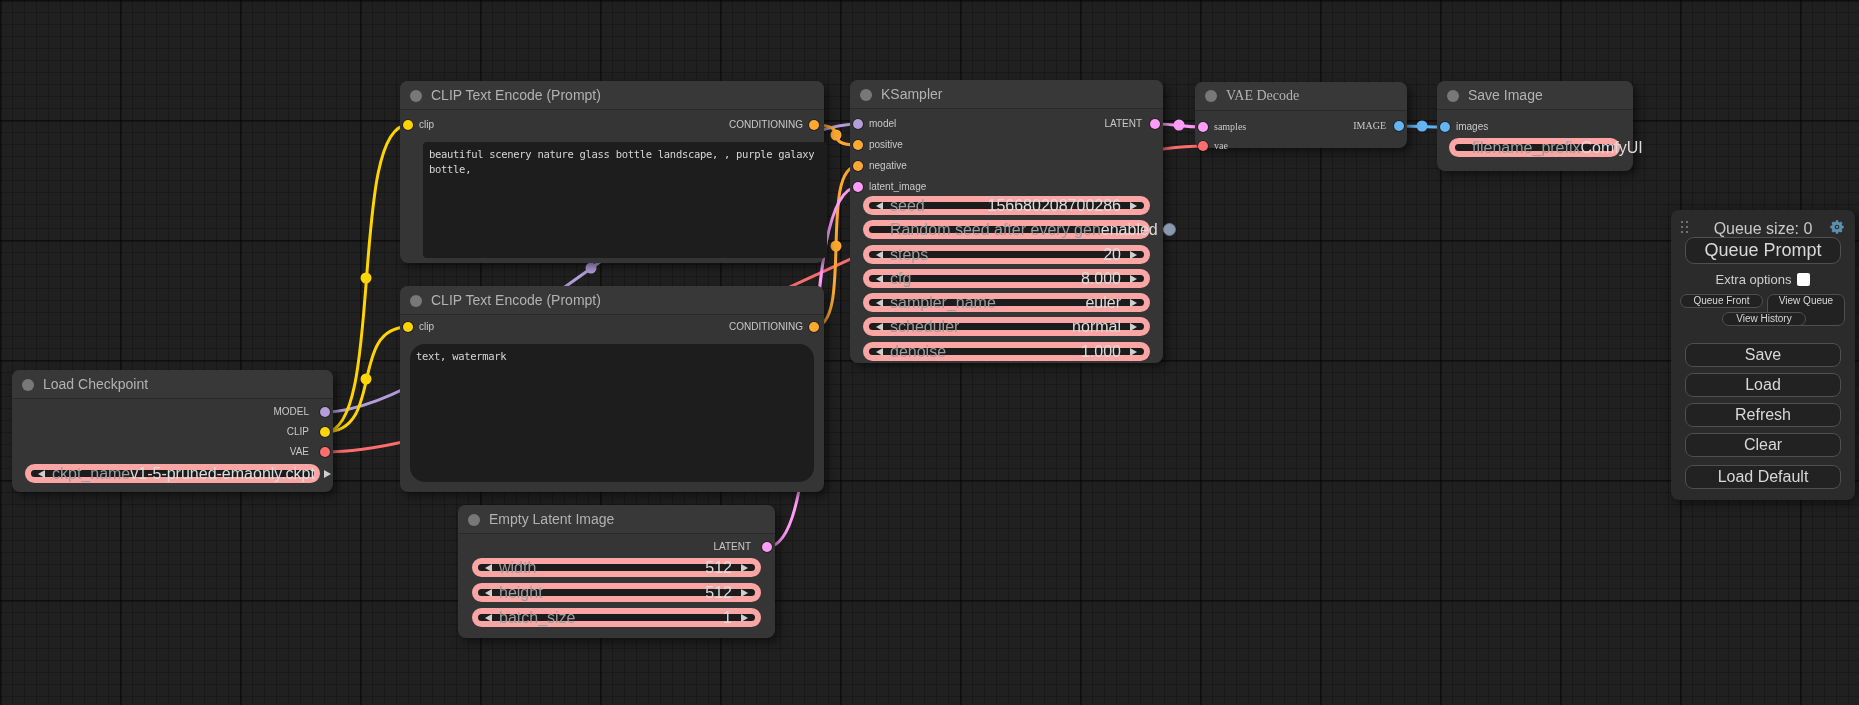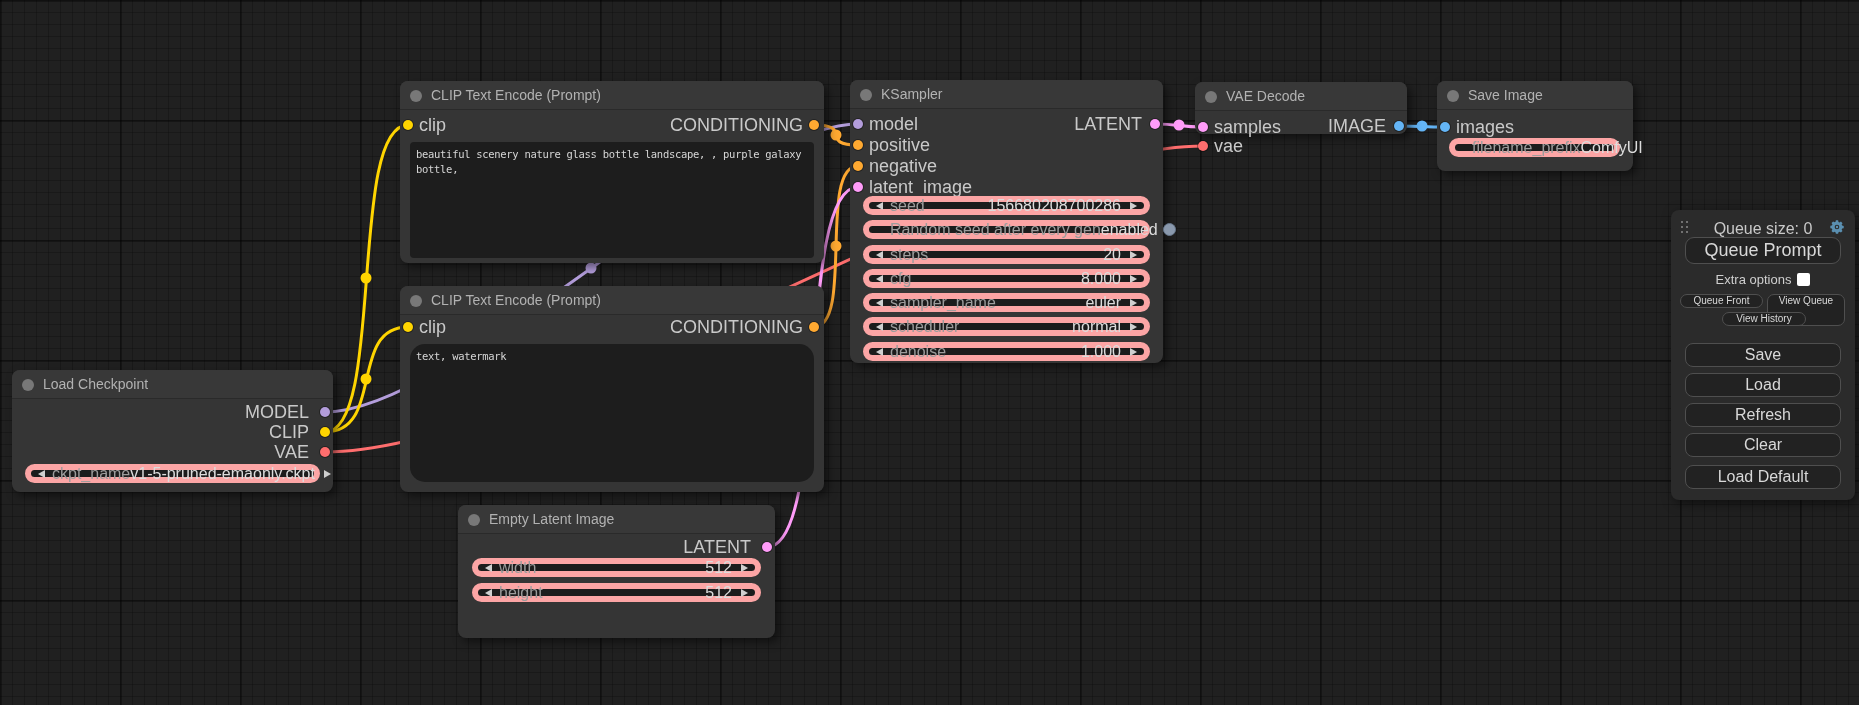--- a/index.html
+++ b/index.html
@@ -17,21 +17,21 @@
   #wires{position:absolute;left:0;top:0;z-index:1;}
   .node{position:absolute;background:#353535;border-radius:8px;
         box-shadow:4px 4px 10px rgba(0,0,0,0.5);z-index:2;}
   .node-title{height:28px;line-height:28px;padding-left:10px;color:#b2b2b2;
         font-size:14px;white-space:nowrap;border-bottom:1px solid rgba(0,0,0,0.25);
         background:#383838;border-radius:8px 8px 0 0;}
   .title-dot{display:inline-block;width:12px;height:12px;border-radius:50%;
         background:#787878;margin-right:9px;vertical-align:-2px;}
   .port-dot{position:absolute;width:10px;height:10px;border-radius:50%;
         box-shadow:0 0 0 1px rgba(0,0,0,0.35);z-index:3;}
-  .port-label{position:absolute;font-size:18px;color:#c9c9c9;height:16px;line-height:16px;white-space:nowrap;}
+  .port-label{position:absolute;font-size:10px;color:#c9c9c9;height:16px;line-height:16px;white-space:nowrap;}
   .out-label{text-align:right;}
   .widget{position:absolute;height:19px;background:#1c1c1c;border:6px solid #fca5a5;
         border-radius:10px;display:flex;align-items:center;font-size:16px;
         box-sizing:border-box;padding:0 7px;}
   .w-arrow-l{width:0;height:0;border-top:4px solid transparent;border-bottom:4px solid transparent;
         border-right:7px solid #cfcfcf;flex:0 0 auto;}
   .w-arrow-r{width:0;height:0;border-top:4px solid transparent;border-bottom:4px solid transparent;
         border-left:7px solid #cfcfcf;flex:0 0 auto;}
   .w-label{color:#9c9c9c;margin-left:7px;white-space:nowrap;}
   .w-value{margin-left:auto;color:#dcdcdc;margin-right:9px;white-space:nowrap;}
@@ -91,21 +91,21 @@
     <span class="w-arrow-r"></span>
   </div>
 </div>
 
 <div class="node" style="left:400px;top:81px;width:424px;height:182px;">
   <div class="node-title"><span class="title-dot"></span><span>CLIP Text Encode (Prompt)</span></div>
   <div class="port-dot" style="left: 3px; top: 39px; background: rgb(255, 213, 0);"></div>
   <span class="port-label" style="left:19px;top:36px;">clip</span>
   <div class="port-dot" style="left: 409px; top: 39px; background: rgb(255, 169, 49);"></div>
   <span class="port-label out-label" style="right:21px;top:36px;">CONDITIONING</span>
-  <div class="prompt" style="left:10px;top:61px;width:404px;height:116px;">beautiful scenery nature glass bottle landscape, , purple galaxy bottle,</div>
+  <div class="prompt" style="left:23px;top:61px;width:404px;height:116px;">beautiful scenery nature glass bottle landscape, , purple galaxy bottle,</div>
 </div>
 
 <div class="node" style="left:400px;top:286px;width:424px;height:206px;">
   <div class="node-title"><span class="title-dot"></span><span>CLIP Text Encode (Prompt)</span></div>
   <div class="port-dot" style="left: 3px; top: 36px; background: rgb(255, 213, 0);"></div>
   <span class="port-label" style="left:19px;top:33px;">clip</span>
   <div class="port-dot" style="left: 409px; top: 36px; background: rgb(255, 169, 49);"></div>
   <span class="port-label out-label" style="right:21px;top:33px;">CONDITIONING</span>
   <div class="prompt" style="left:10px;top:58px;width:404px;height:138px;border-radius:15px;">text, watermark</div>
 </div>
@@ -117,20 +117,26 @@
   <div class="widget" style="left:14px;top:53px;width:289px;">
     <span class="w-arrow-l"></span>
     <span class="w-label">width</span>
     <span class="w-value">512</span>
     <span class="w-arrow-r"></span>
   </div>
   <div class="widget" style="left:14px;top:78px;width:289px;">
     <span class="w-arrow-l"></span>
     <span class="w-label">height</span>
     <span class="w-value">512</span>
+    <span class="w-arrow-r"></span>
+  </div>
+  <div class="widget" style="left:14px;top:103px;width:289px;">
+    <span class="w-arrow-l"></span>
+    <span class="w-label">batch_size</span>
+    <span class="w-value">1</span>
     <span class="w-arrow-r"></span>
   </div>
 </div>
 
 <div class="node" style="left:850px;top:80px;width:313px;height:283px;">
   <div class="node-title"><span class="title-dot"></span><span>KSampler</span></div>
   <div class="port-dot" style="left: 3px; top: 39px; background: rgb(179, 157, 219);"></div>
   <span class="port-label" style="left:19px;top:36px;">model</span>
   <div class="port-dot" style="left: 3px; top: 60px; background: rgb(255, 169, 49);"></div>
   <span class="port-label" style="left:19px;top:57px;">positive</span>
@@ -177,21 +183,21 @@
     <span class="w-arrow-r"></span>
   </div>
   <div class="widget" style="left:13px;top:262px;width:287px;">
     <span class="w-arrow-l"></span>
     <span class="w-label">denoise</span>
     <span class="w-value">1.000</span>
     <span class="w-arrow-r"></span>
   </div>
 </div>
 
-<div class="node" style="left:1195px;top:82px;width:212px;height:52px;">
+<div class="node" style="left:1195px;top:82px;width:212px;height:66px;font-family:Liberation Serif, serif;">
   <div class="node-title"><span class="title-dot"></span><span>VAE Decode</span></div>
   <div class="port-dot" style="left: 3px; top: 40px; background: rgb(255, 156, 249);"></div>
   <span class="port-label" style="left:19px;top:37px;">samples</span>
   <div class="port-dot" style="left: 3px; top: 59px; background: rgb(255, 110, 110);"></div>
   <span class="port-label" style="left:19px;top:56px;">vae</span>
   <div class="port-dot" style="left: 199px; top: 39px; background: rgb(100, 181, 246);"></div>
   <span class="port-label out-label" style="right:21px;top:36px;margin-left:8px;">IMAGE</span>
 </div>
 
 <div class="node" style="left:1437px;top:81px;width:196px;height:90px;">

